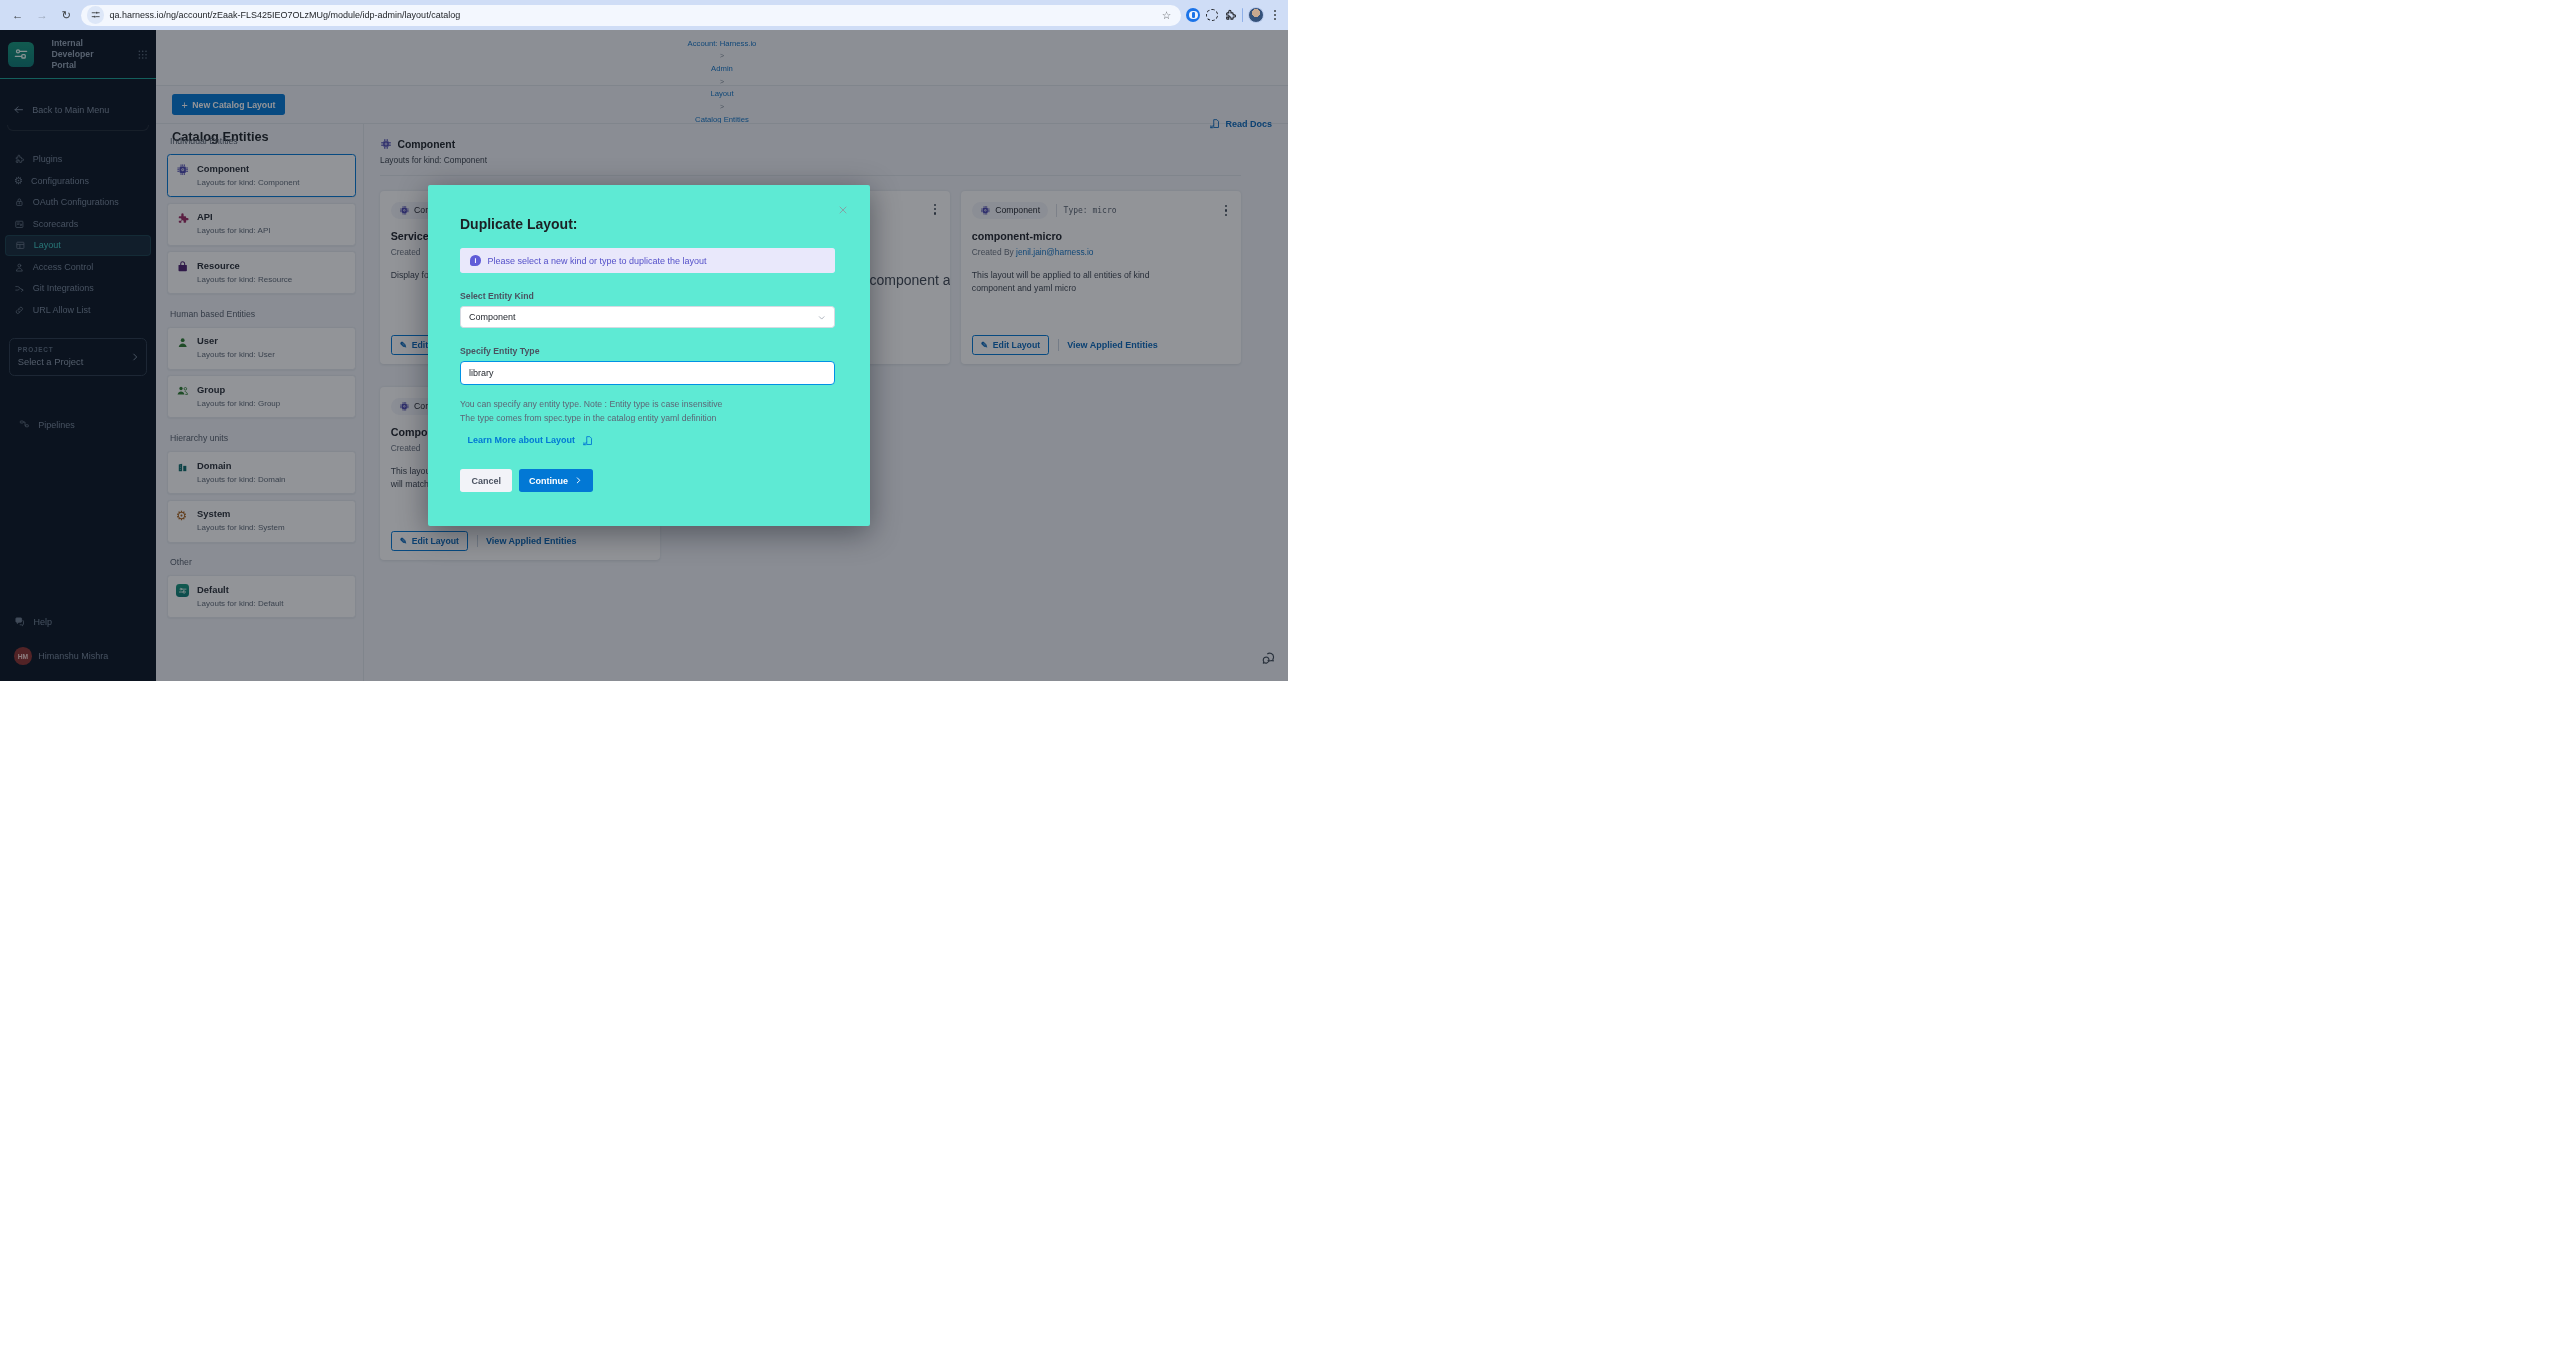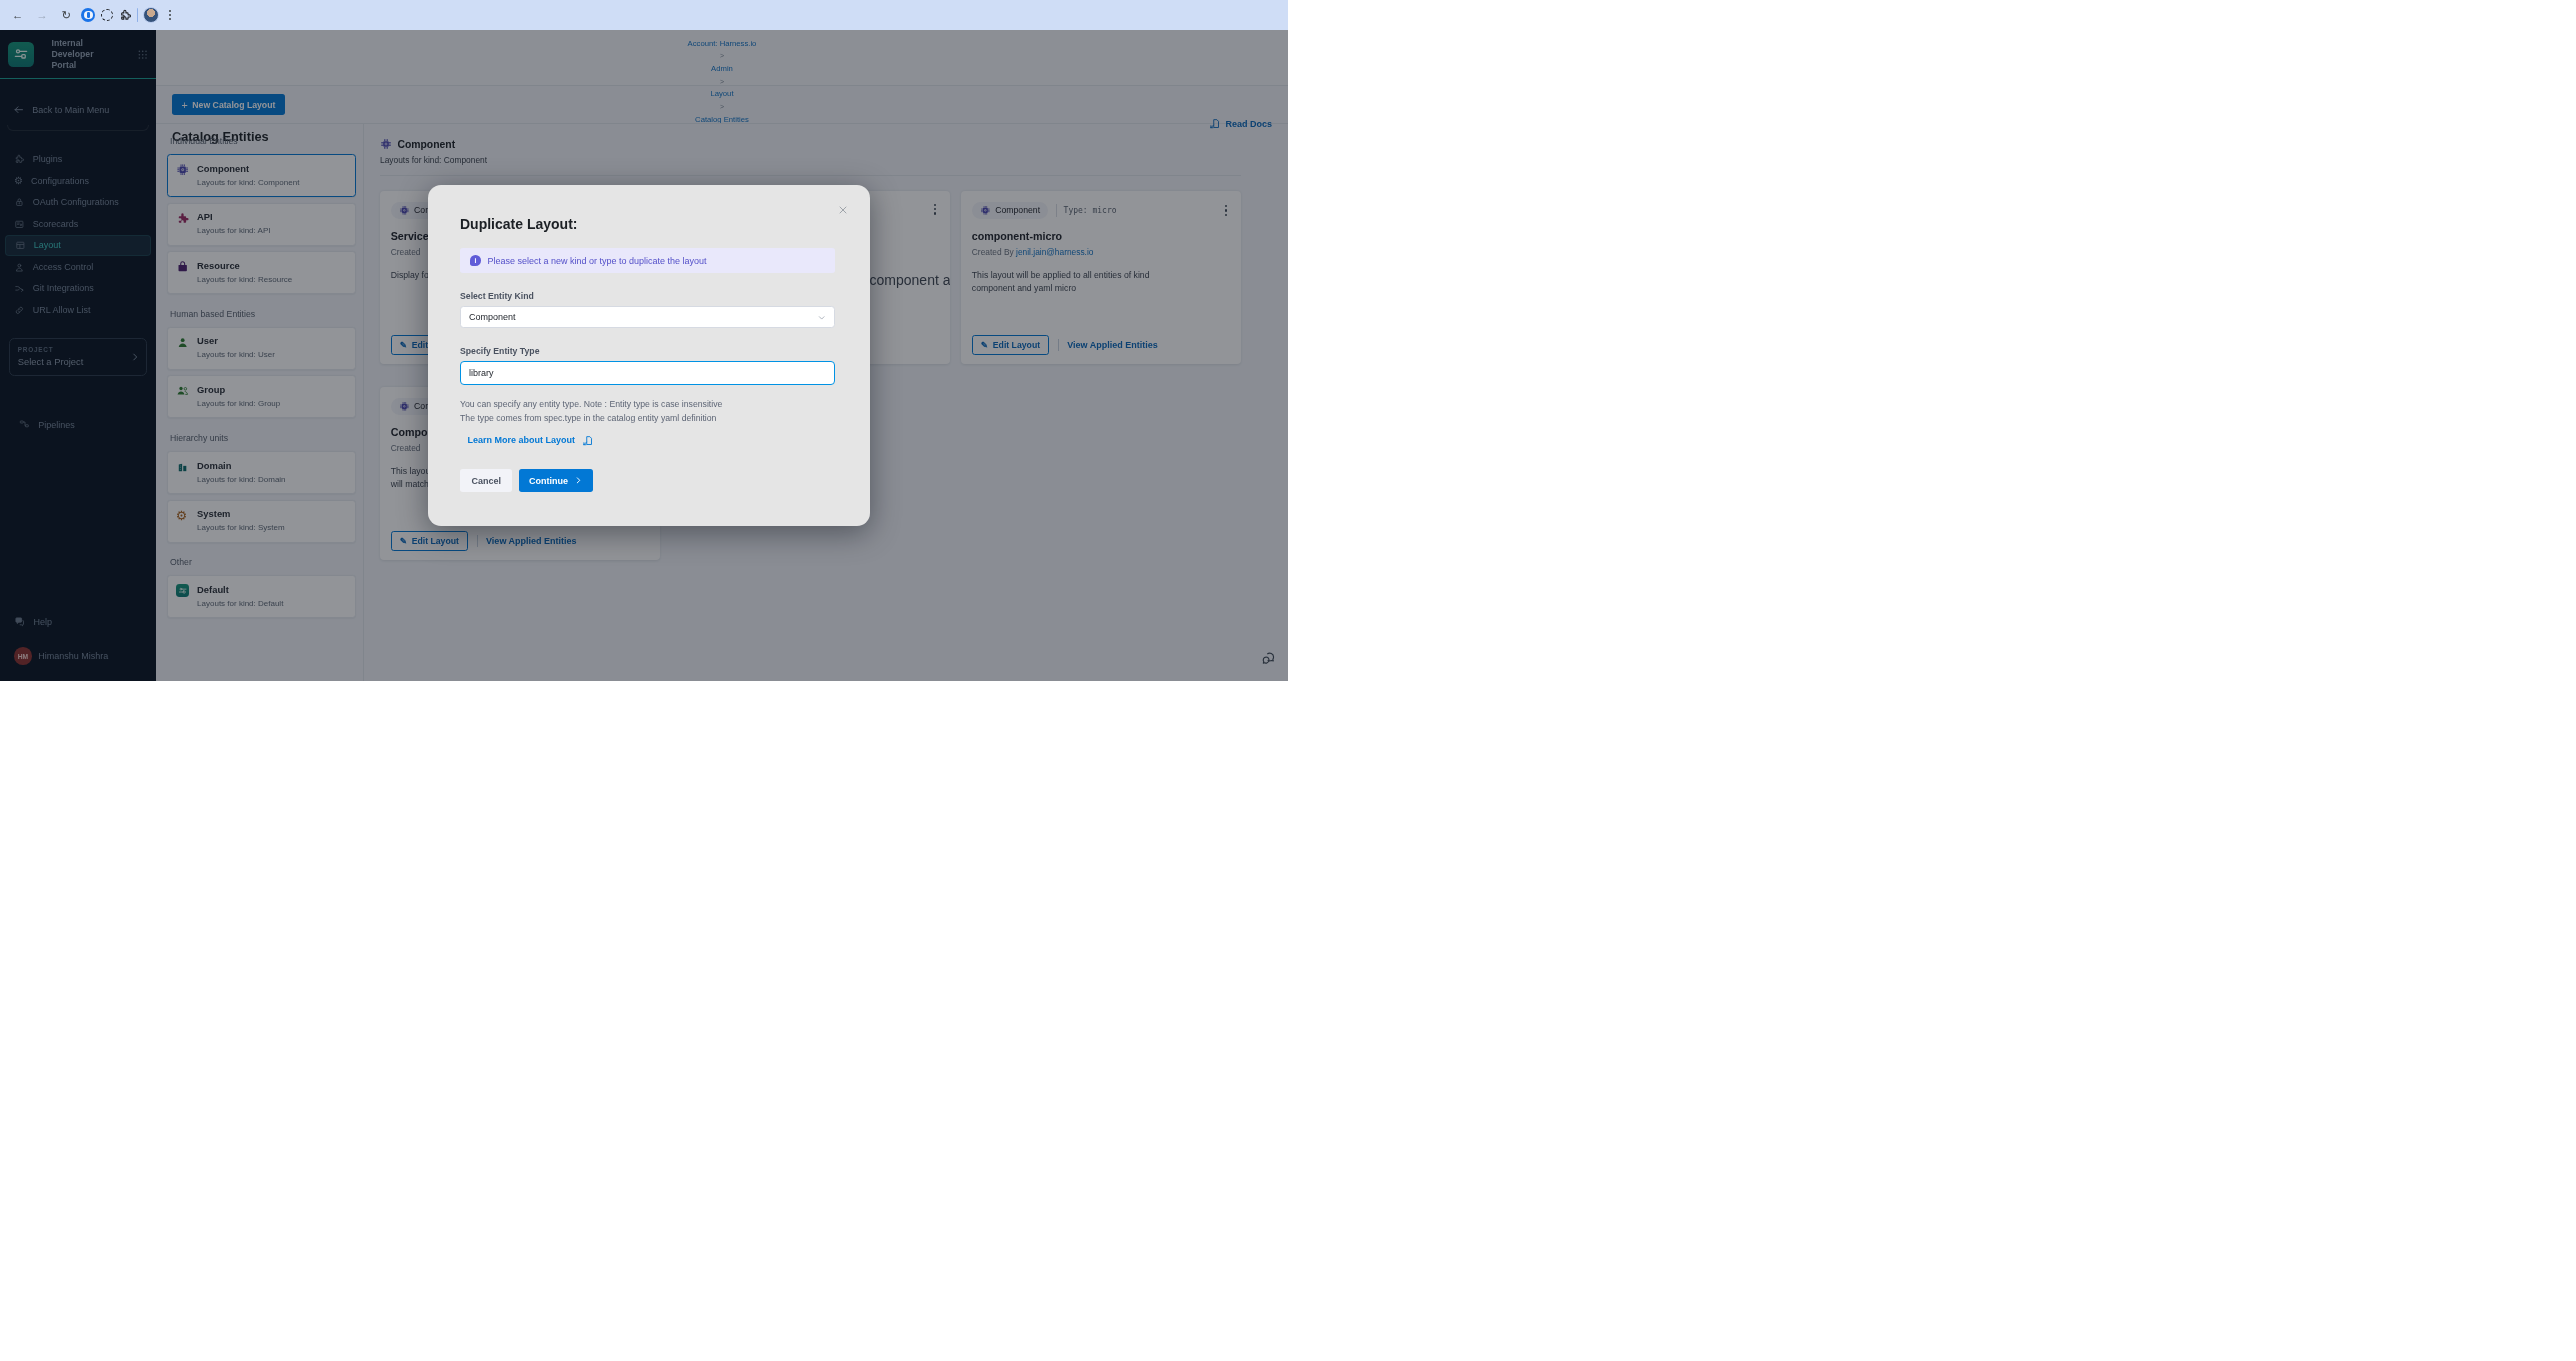--- a/index.html
+++ b/index.html
@@ -121,22 +121,22 @@
   .l-desc { font-size:8.7px; color:#3f4753; margin-top:12px; line-height:1.55; max-width:221px; }
   .l-actions { position:absolute; left:10.7px; bottom:9.4px; display:flex; align-items:center; gap:8.7px; }
   .btn-edit { border:0.7px solid #0278d5; background:transparent; color:#0b69bb; height:20px;
     border-radius:2.7px; padding:0 8px; font-size:8.7px; font-weight:bold; display:flex;
     align-items:center; gap:4.7px; font-family:inherit; }
   .act-sep { width:0.7px; height:12px; background:#c9d4e0; }
   .link-view { color:#0b69bb; font-size:9px; font-weight:bold; }
   .frag-desc { position:absolute; left:199px; top:81px; font-size:14px; color:#3f4753; white-space:nowrap; }
 
   
-  .modal { position:absolute; left:428px; top:185px; width:442px; height:341px; background:#e5e5e5;
-    border-radius:13px; box-shadow:0 6.7px 29.5px rgba(5,10,20,.42); z-index:60; padding:31px 35px 0 32px; }
+  .modal { position:absolute; left:428px; top:185px; width:442px; height:341px; background:#5eead4;
+    border-radius:2px; box-shadow:0 6.7px 29.5px rgba(5,10,20,.42); z-index:60; padding:31px 35px 0 32px; }
   .modal-close { position:absolute; top:19px; right:21.5px; color:#8d939b; }
   .modal-title { font-size:14px; font-weight:bold; color:#1c2025; }
   .m-banner { margin-top:16px; background:#e9e8fb; border-radius:2.7px; padding:7.4px 10px;
     display:flex; align-items:center; gap:6.7px; }
   .m-banner-txt { font-size:9px; color:#5450c9; }
   .info-i { width:10.7px; height:10.7px; border-radius:50% 50% 50% 2.7px; background:#605cd8; color:#fff;
     font-size:6.7px; font-weight:bold; display:flex; align-items:center; justify-content:center; flex:0 0 auto; }
   .m-label { font-size:8.7px; font-weight:bold; color:#4a5260; margin-top:17.5px; }
   .m-select { margin-top:5.4px; height:22px; border:0.7px solid #d6dae2; border-radius:3.4px;
     display:flex; align-items:center; padding:0 8px; font-size:9px; color:#23272e; background:#fff; }
@@ -159,20 +159,31 @@
 </style>
 </head>
 <body>
 
 <div class="canvas">
 
   <div class="chrome">
     <div class="nav-btn">←</div>
     <div class="nav-btn disabled">→</div>
     <div class="nav-btn">↻</div>
+    <div class="urlbar">
+      <div class="site-chip">
+        <svg width="9.4" height="9.4" viewBox="0 0 24 24" fill="none" stroke="currentColor" stroke-width="2.4" stroke-linecap="round">
+            <path d="M3 7h8M17 7h4M3 17h4M13 17h8"></path>
+            <circle cx="14.5" cy="7" r="2.4" fill="currentColor" stroke="none"></circle>
+            <circle cx="9.5" cy="17" r="2.4" fill="currentColor" stroke="none"></circle>
+          </svg>
+      </div>
+      <span class="url-text">qa.harness.io/ng/account/zEaak-FLS425IEO7OLzMUg/module/idp-admin/layout/catalog</span>
+      <span class="star">☆</span>
+    </div>
     <div class="ext-1p">
         <div class="inner">
           <div class="slot"></div>
         </div>
       </div>
     <div class="ext-spin"></div>
     <div>
       <svg width="12.8" height="12.8" viewBox="0 0 24 24" fill="none" stroke="#1d1f23" stroke-width="2" stroke-linejoin="round">
           <path d="M9 4.5v2.8H6.2A1.2 1.2 0 0 0 5 8.5v2.7h2.6a2 2 0 1 1 0 4H5v2.6a1.2 1.2 0 0 0 1.2 1.2H9v-2.6a2 2 0 1 1 4 0V19h2.8a1.2 1.2 0 0 0 1.2-1.2V15h2.6a2 2 0 1 0 0-4H17V8.5a1.2 1.2 0 0 0-1.2-1.2H13V4.5a2 2 0 1 0-4 0z"></path>
         </svg>

